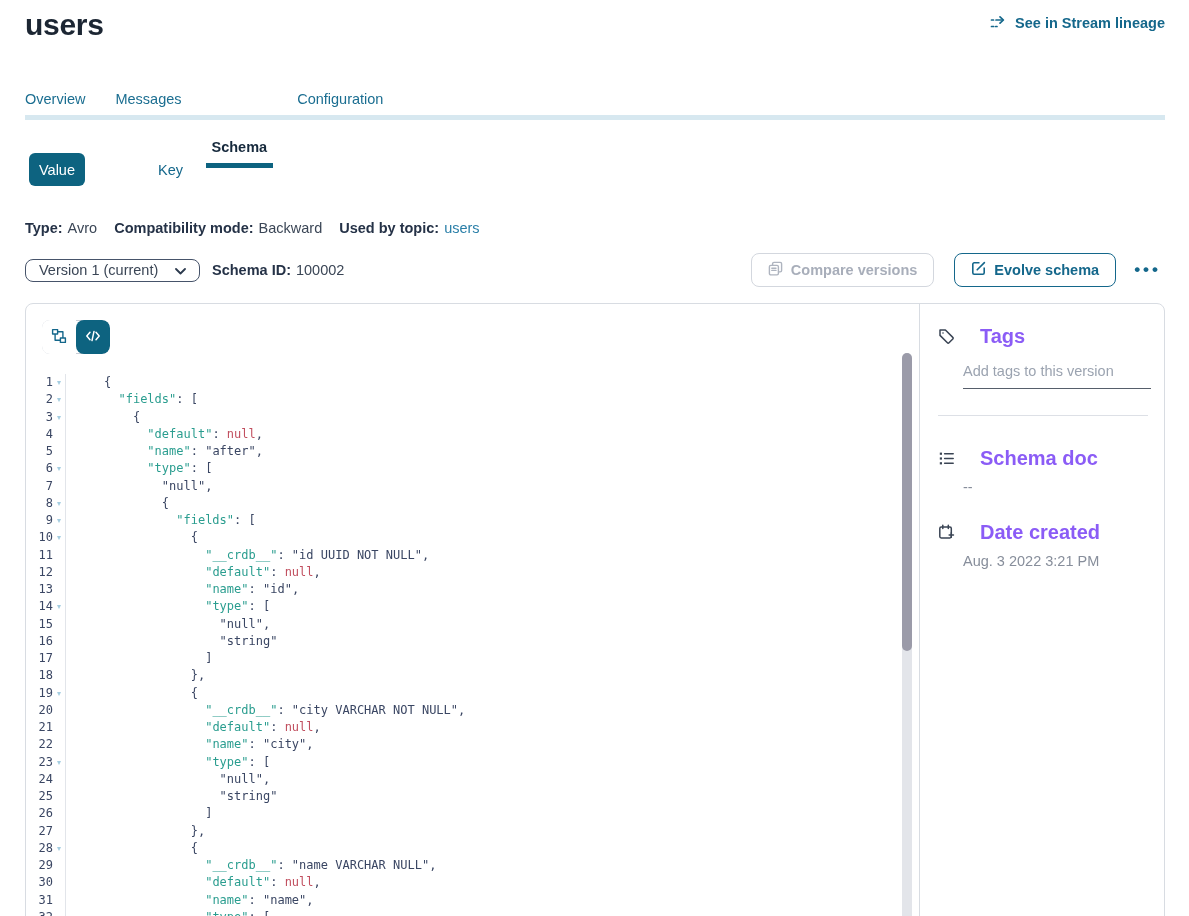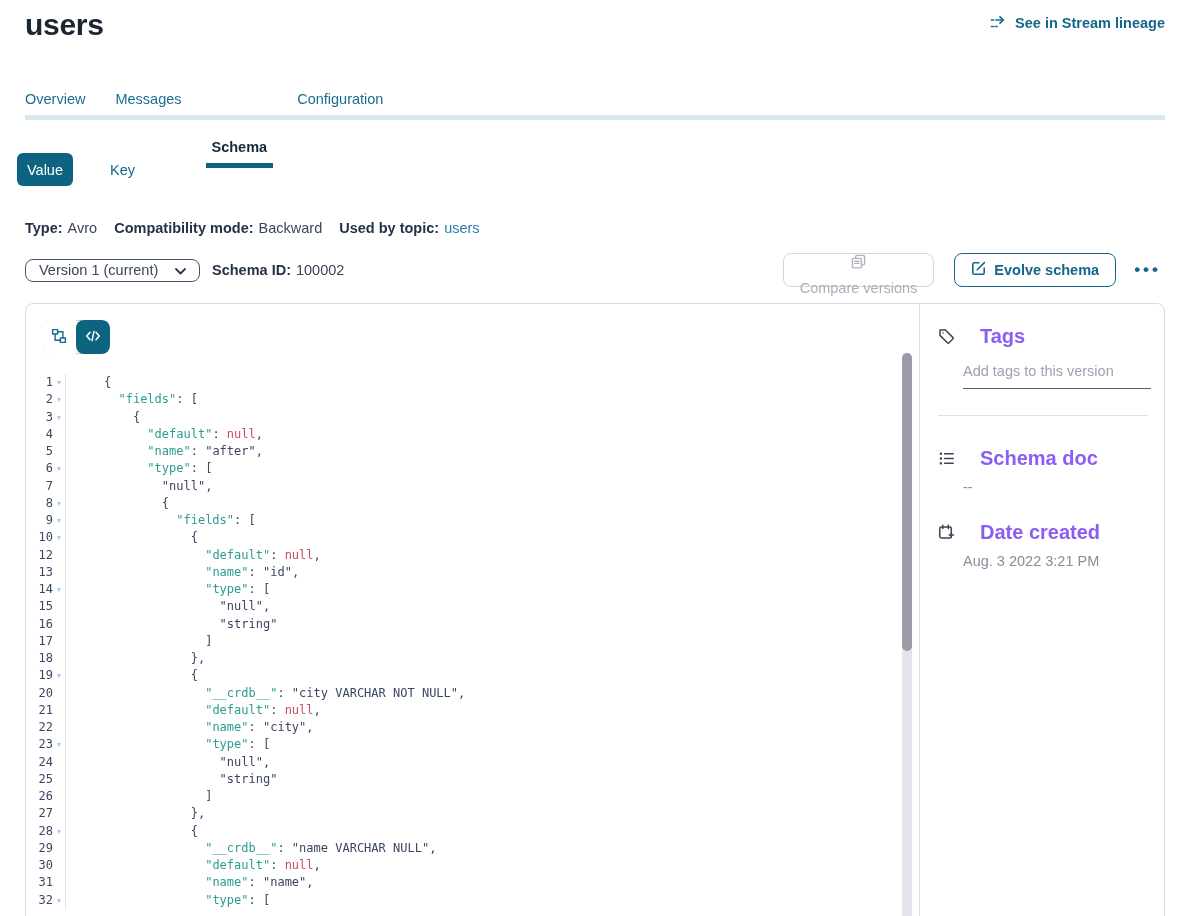--- a/index.html
+++ b/index.html
@@ -17,40 +17,40 @@
 
   .lineage-link{position:absolute;right:24px;top:15px;display:flex;align-items:center;gap:7px;
     color:var(--teal);font-size:14.5px;font-weight:600;cursor:pointer;}
   .lineage-link svg{display:block;}
 
   .tabs{position:absolute;left:19px;top:90px;display:flex;gap:18px;z-index:2;}
   .tab{padding:0 6px 7px 6px;font-size:14.5px;font-weight:500;color:#1B6E91;border-bottom:5px solid transparent;cursor:pointer;line-height:18px;text-align:center;}
   .tab.active{color:#16293C;font-weight:600;border-bottom-color:var(--teal-dark);margin-top:48px;}
   .tab-track{position:absolute;left:25px;right:24px;top:115px;height:5px;background:var(--track);z-index:1;}
 
-  .seg-row{position:absolute;left:17px;top:153px;display:flex;align-items:center;}
+  .seg-row{position:absolute;left:29px;top:153px;display:flex;align-items:center;gap:36px;}
   .value-btn{width:56px;height:33px;background:var(--teal-dark);color:#fff;border:none;border-radius:6px;
     font-size:14.5px;font-family:inherit;cursor:pointer;}
   .key-btn{margin-left:37px;background:none;border:none;color:var(--teal);font-size:14.5px;font-family:inherit;cursor:pointer;}
 
   .meta-row{position:absolute;left:25px;top:220px;display:flex;align-items:flex-end;font-size:14.5px;color:var(--text-body);}
   .meta-row b{color:#253247;font-weight:700;margin-right:5px;}
   .meta-group{margin-right:17px;display:flex;align-items:center;}
   .topic-link{color:#2A7FA8;cursor:pointer;}
 
   .version-row{position:absolute;left:25px;right:24px;top:253px;display:flex;align-items:center;}
   .version-select{width:175px;height:23px;border:1px solid #46536A;border-radius:8px;background:#fff;
     display:flex;align-items:center;justify-content:space-between;padding:0 13px;cursor:pointer;}
   .version-select span{font-size:14.5px;color:#3B4656;}
   .schema-id{margin-left:12px;font-size:14.5px;color:var(--text-body);}
   .schema-id b{color:#253247;margin-right:5px;}
   .btn-group{margin-left:auto;display:flex;align-items:center;}
   .btn{height:34px;border-radius:8px;background:#fff;display:flex;align-items:center;gap:8px;
     padding:0 16px;font-size:14.5px;font-family:inherit;cursor:pointer;}
-  .btn-compare{border:1px solid var(--disabled-border);color:var(--disabled-text);font-weight:400;flex-direction:column;}
+  .btn-compare{border:1px solid var(--disabled-border);color:var(--disabled-text);font-weight:700;}
   .btn-evolve{margin-left:20px;border:1px solid var(--teal);color:var(--teal);font-weight:600;}
   .more-menu{margin-left:14px;border:none;background:none;color:var(--teal);font-size:17px;font-weight:700;
     letter-spacing:3px;cursor:pointer;padding:0 4px;line-height:34px;}
 
   .panel{position:absolute;left:25px;top:303px;width:1140px;height:640px;border:1px solid var(--border);
     border-radius:8px 8px 0 0;background:#fff;}
   .editor{position:absolute;left:0;top:0;width:893px;height:100%;}
   .view-toggle{position:absolute;left:16px;top:16px;display:flex;height:34px;border-radius:8px;overflow:hidden;
     box-shadow:0 0 0 1px #C9CED6 inset;}
   .vt-btn{width:34px;height:34px;display:flex;align-items:center;justify-content:center;border:none;cursor:pointer;background:#fff;}
@@ -251,20 +251,27 @@
           </div>
           <div class="cl">
             <span class="g">
               <span class="ln">10</span>
               <span class="fold">▾</span>
             </span>
             <span class="txt">            {</span>
           </div>
           <div class="cl">
             <span class="g">
+              <span class="ln">11</span>
+              <span class="fold"></span>
+            </span>
+            <span class="txt">              <span class="tk-key">"__crdb__"</span>: <span class="tk-str">"id UUID NOT NULL"</span>,</span>
+          </div>
+          <div class="cl">
+            <span class="g">
               <span class="ln">12</span>
               <span class="fold"></span>
             </span>
             <span class="txt">              <span class="tk-key">"default"</span>: <span class="tk-null">null</span>,</span>
           </div>
           <div class="cl">
             <span class="g">
               <span class="ln">13</span>
               <span class="fold"></span>
             </span>

